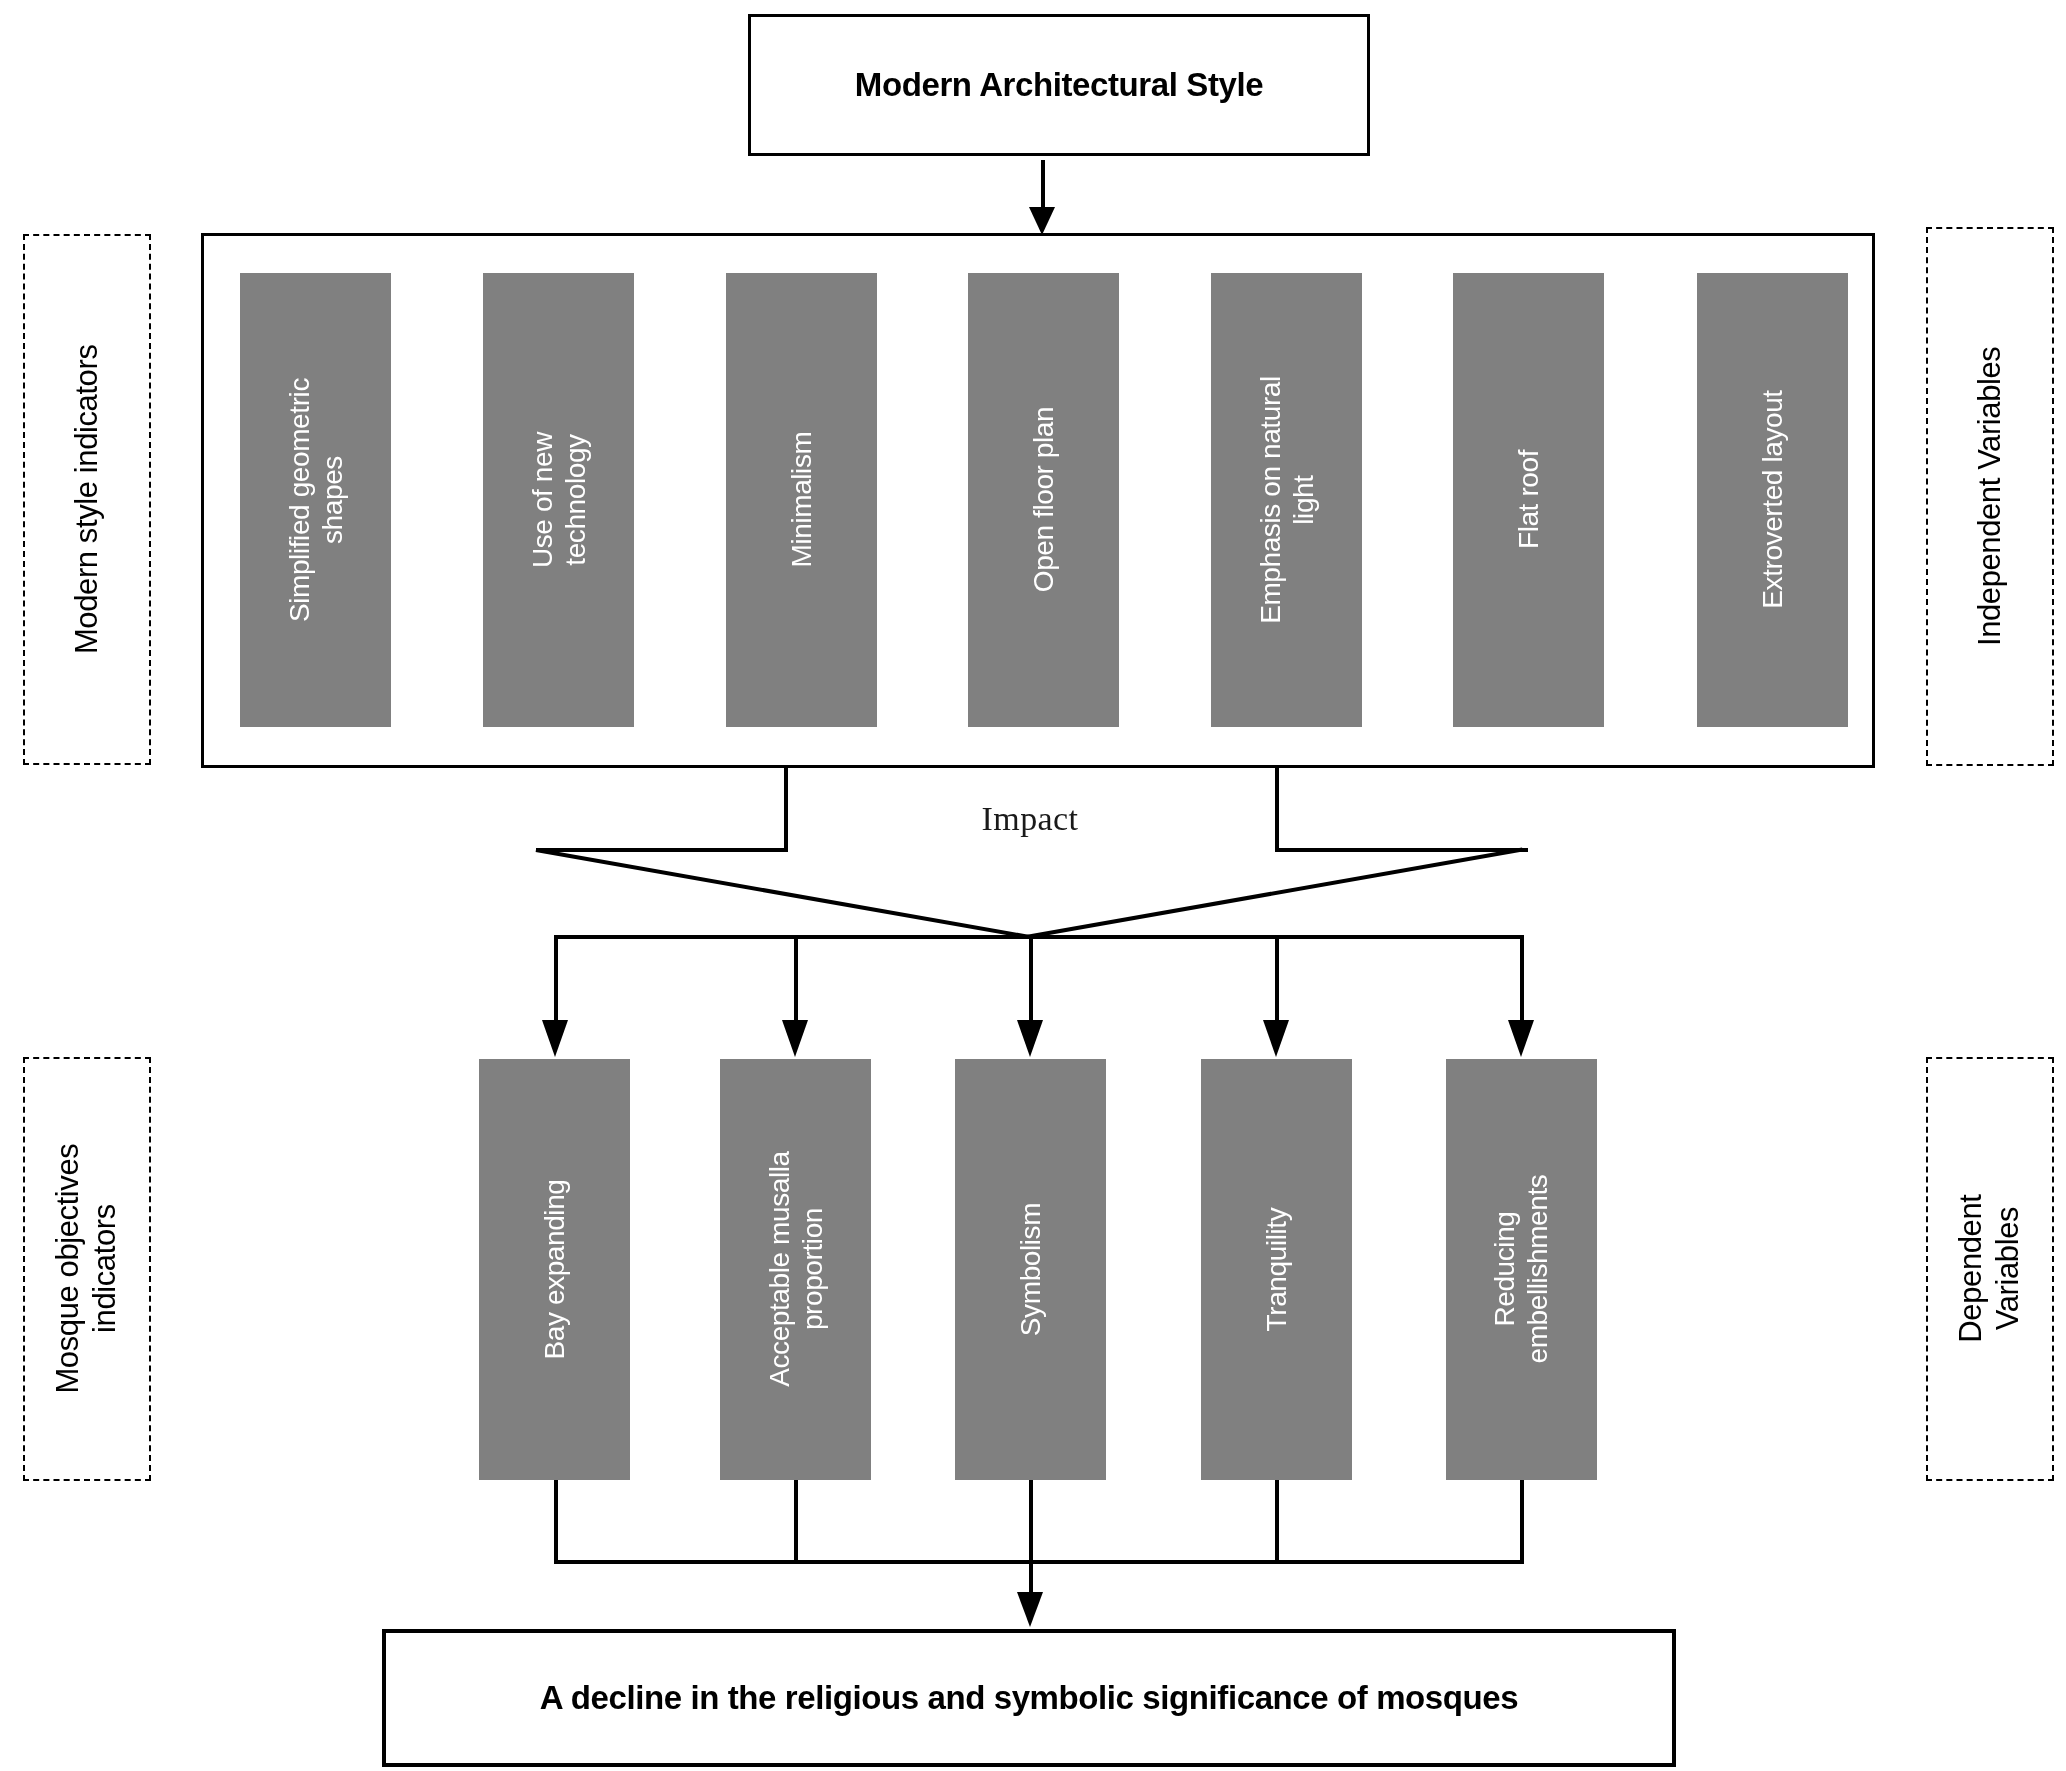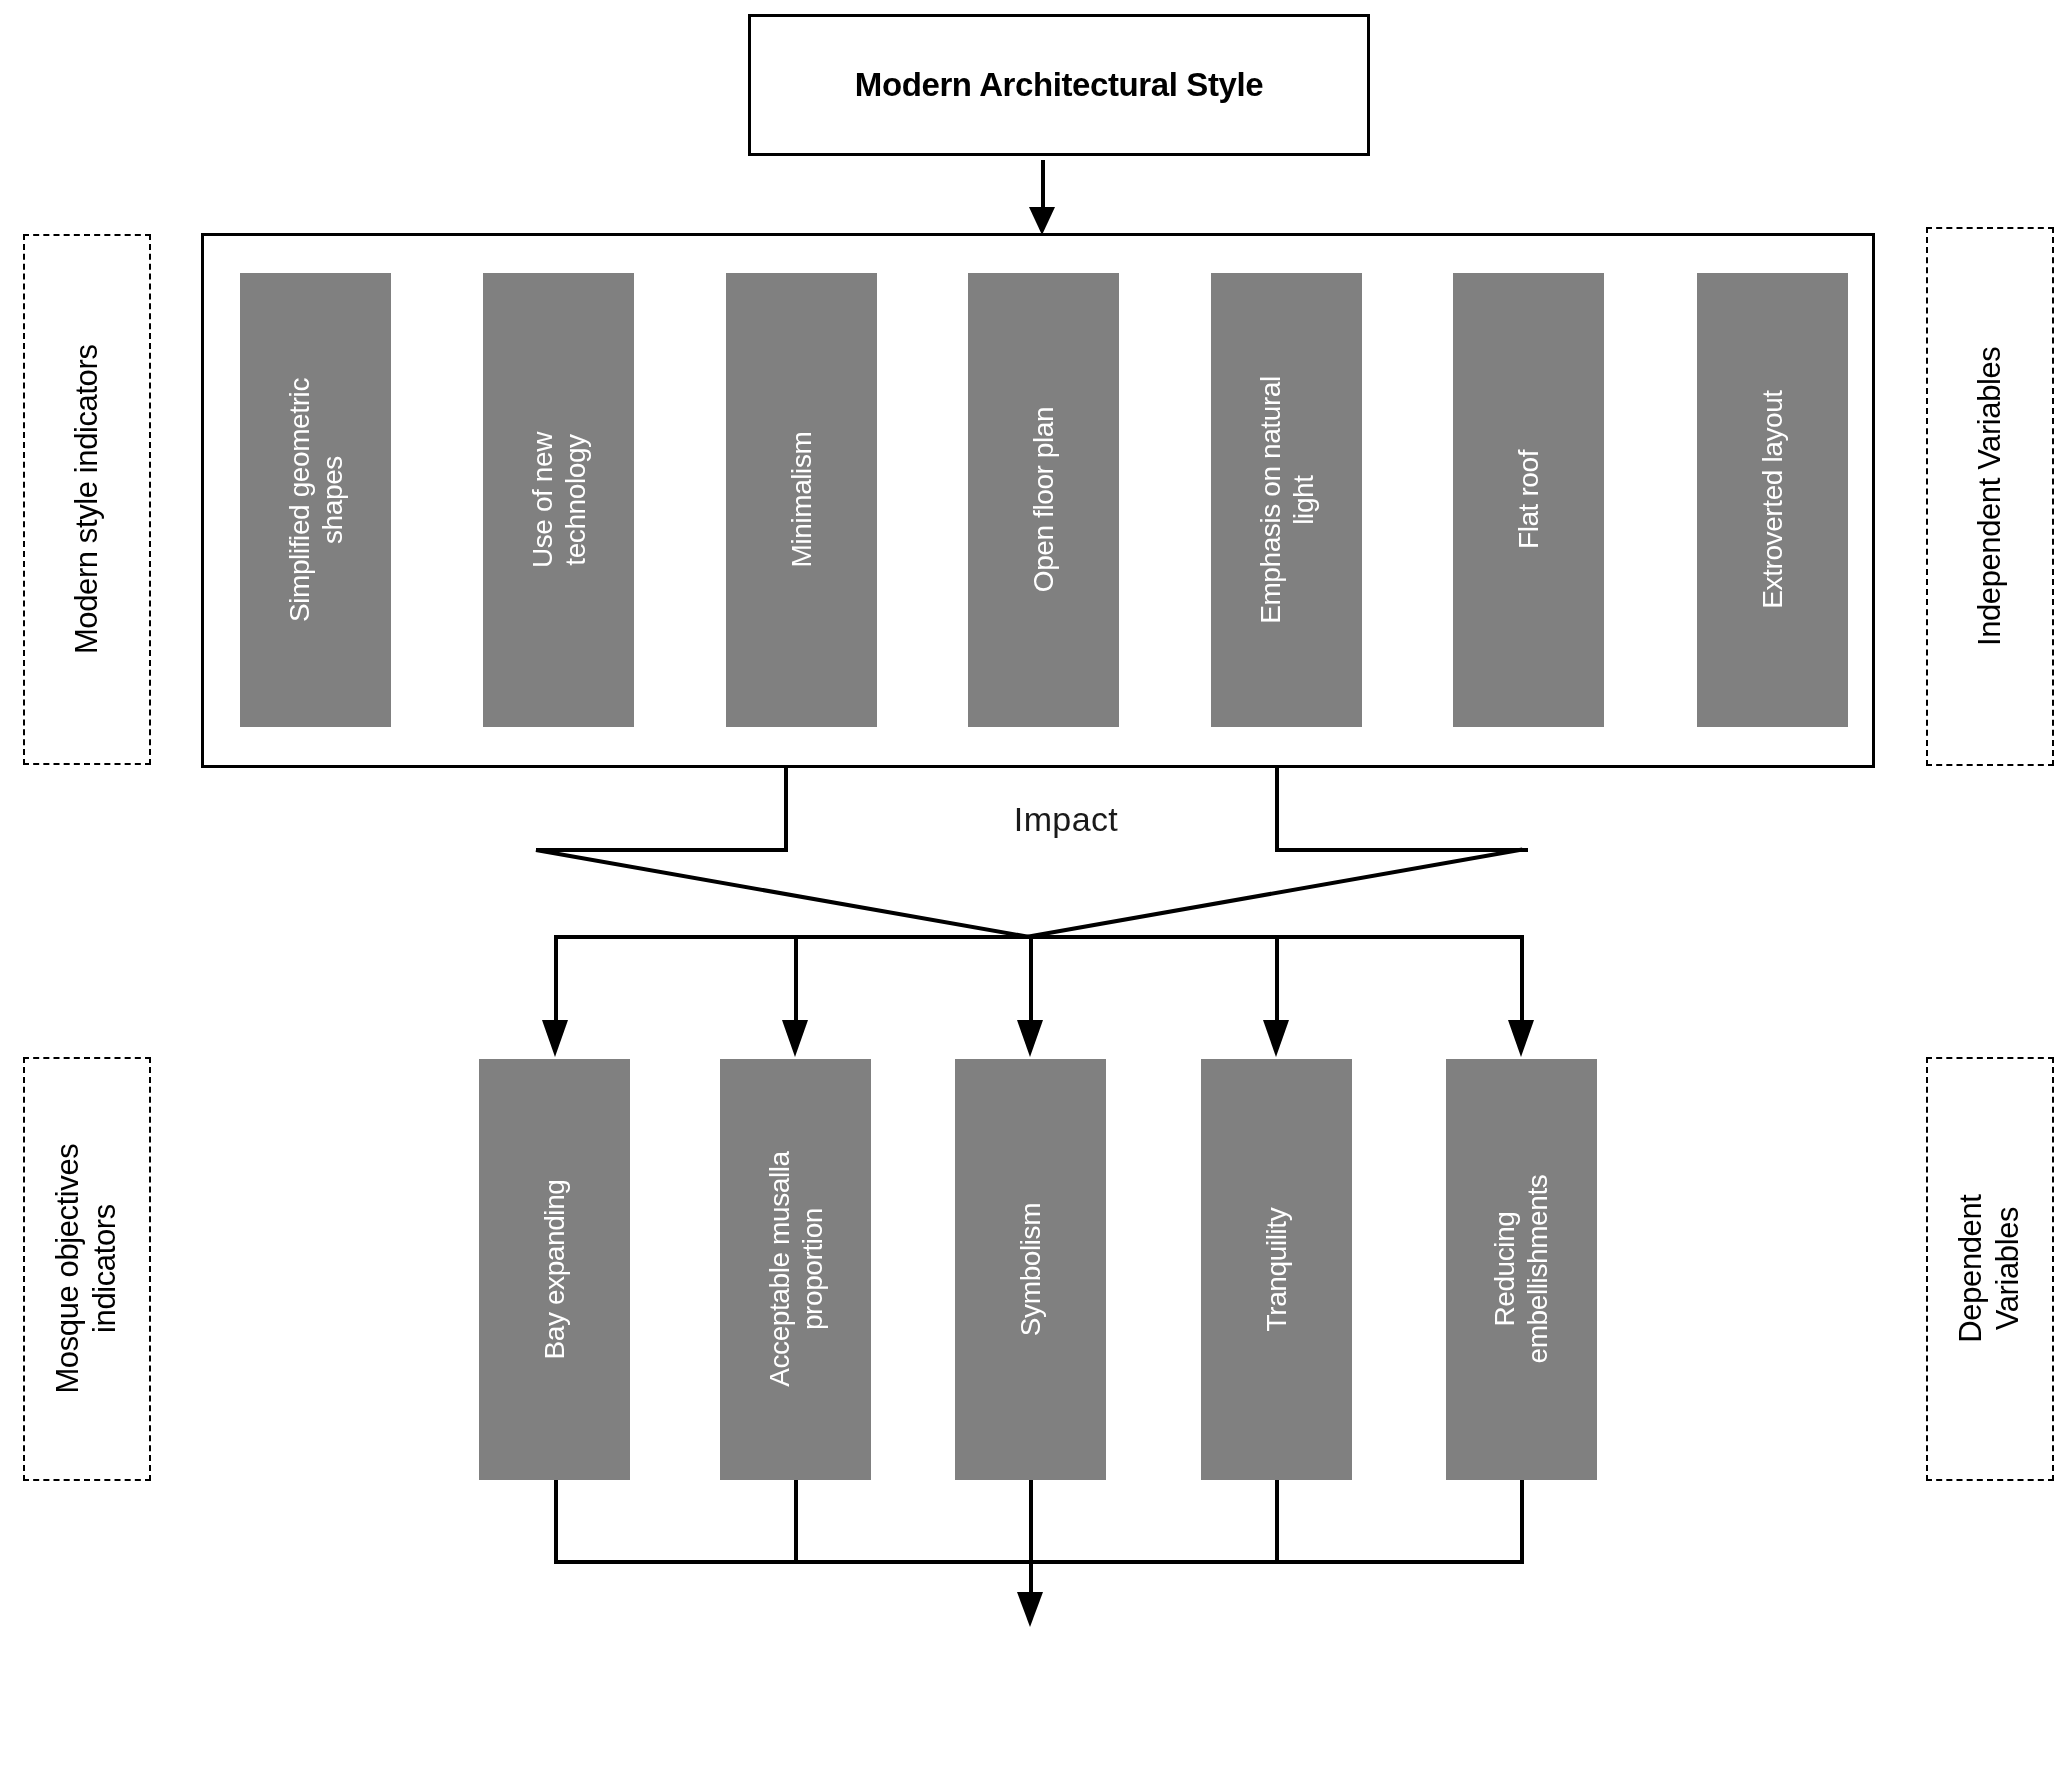--- a/index.html
+++ b/index.html
@@ -102,21 +102,21 @@
       </div>
   </div>
 
   <div class="vline" style="left:784px; top:767px; height:84px;"></div>
   <div class="vline" style="left:1275px; top:767px; height:84px;"></div>
   <div class="hline" style="left:536px;  top:848px; width:252px;"></div>
   <div class="hline" style="left:1275px; top:848px; width:253px;"></div>
   <div class="diag" style="left:536px;  top:848px; width:504px; transform:rotate(10deg);"></div>
   <div class="diag" style="left:1026px; top:935px; width:504px; transform:rotate(-10deg);"></div>
 
-  <div class="impact" style="left:1066px; top:800px;">Impact</div>
+  <div class="impact" style="left:1030px; top:800px;font-family:Liberation Serif, serif;">Impact</div>
 
   <div class="hline" style="left:554px; top:935px; width:969px;"></div>
 
   <div class="vline" style="left:554px;  top:935px; height:87px;"></div>
   <div class="vline" style="left:794px; top:935px; height:87px;"></div>
   <div class="vline" style="left:1029px; top:935px; height:87px;"></div>
   <div class="vline" style="left:1275px; top:935px; height:87px;"></div>
   <div class="vline" style="left:1520px; top:935px; height:87px;"></div>
 
   <div class="arrowhead" style="left:542px;  top:1020px;"></div>
@@ -165,15 +165,18 @@
   <div class="vline" style="left:554px;  top:1480px; height:84px;"></div>
   <div class="vline" style="left:794px; top:1480px; height:84px;"></div>
   <div class="vline" style="left:1029px; top:1480px; height:84px;"></div>
   <div class="vline" style="left:1275px; top:1480px; height:84px;"></div>
   <div class="vline" style="left:1520px; top:1480px; height:84px;"></div>
   <div class="hline" style="left:554px; top:1560px; width:969px;"></div>
 
   <div class="vline" style="left:1029px; top:1560px; height:35px;"></div>
   <div class="arrowhead" style="left:1017px; top:1592px; border-top-width:35px;"></div>
 
+  <div class="solidbox outcomebox" style="left:382px; top:1629px; width:1294px; height:138px;">
+    <span>A decline in the religious and symbolic significance of mosques</span>
+  </div>
 
 </div>
 
 
 </body></html>

